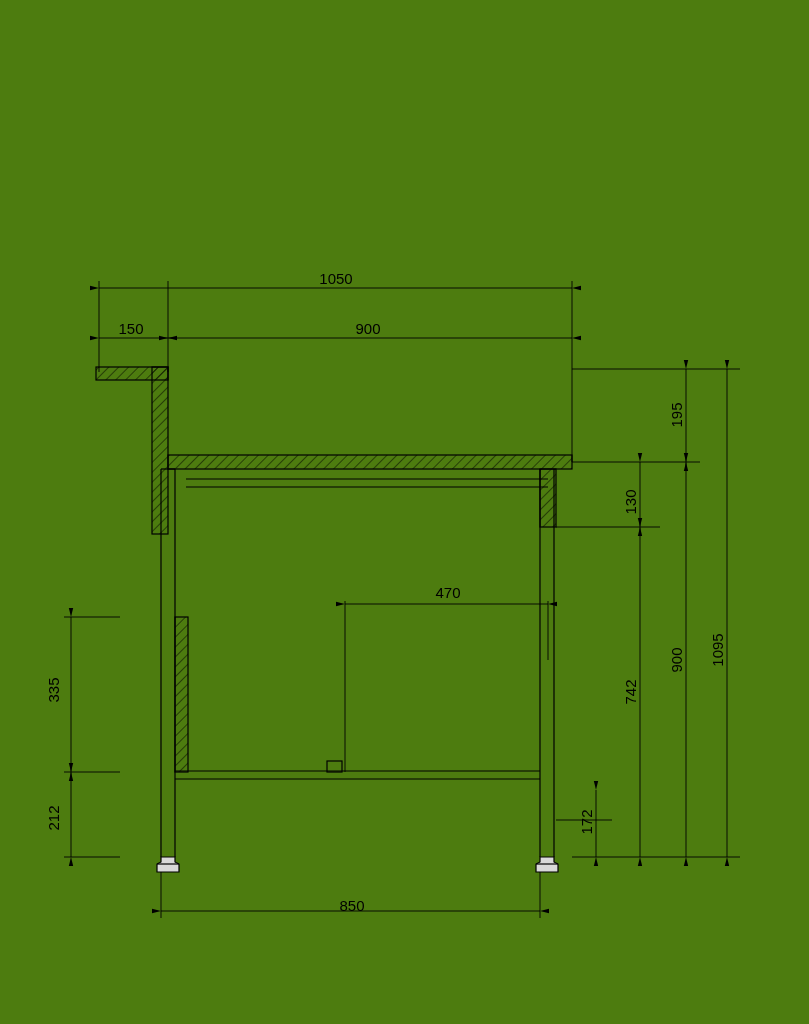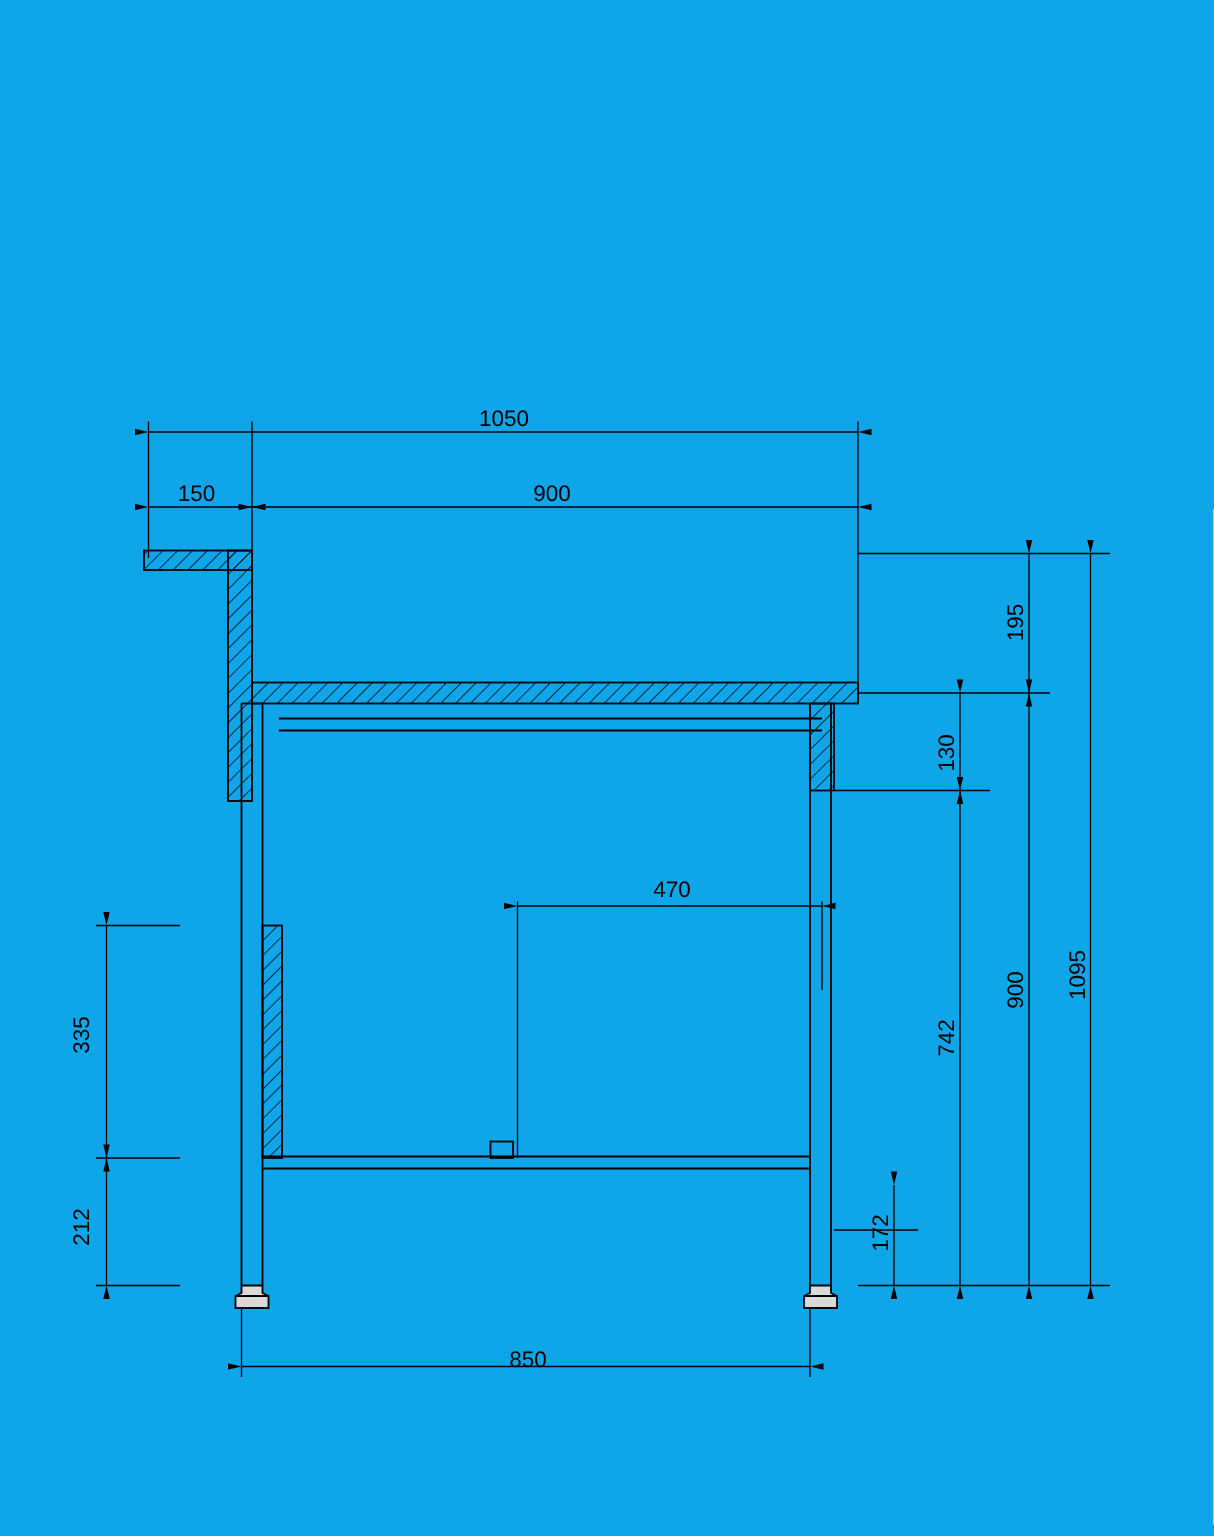--- a/index.html
+++ b/index.html
@@ -7,21 +7,21 @@
     padding: 0;
     background: #ffffff;
   }
   body {
     font-family: "Liberation Sans", sans-serif;
   }
   #stage {
     position: relative;
     width: 809px;
     height: 1024px;
-    background: #0ea5e9;
+    background: #4d7c0f;
     overflow: hidden;
   }
   #drawing {
     position: absolute;
     left: 0;
     top: 0;
     width: 809px;
     height: 1024px;
   }
   .dimtext {

